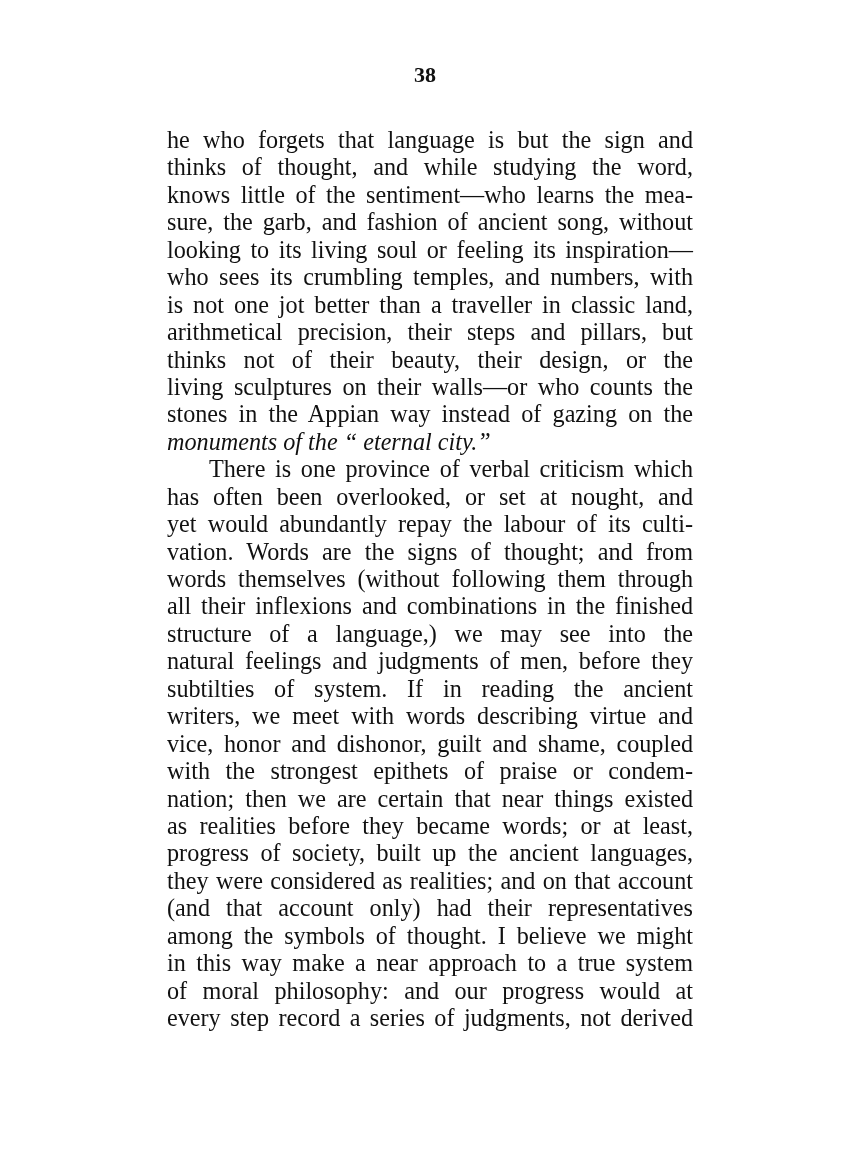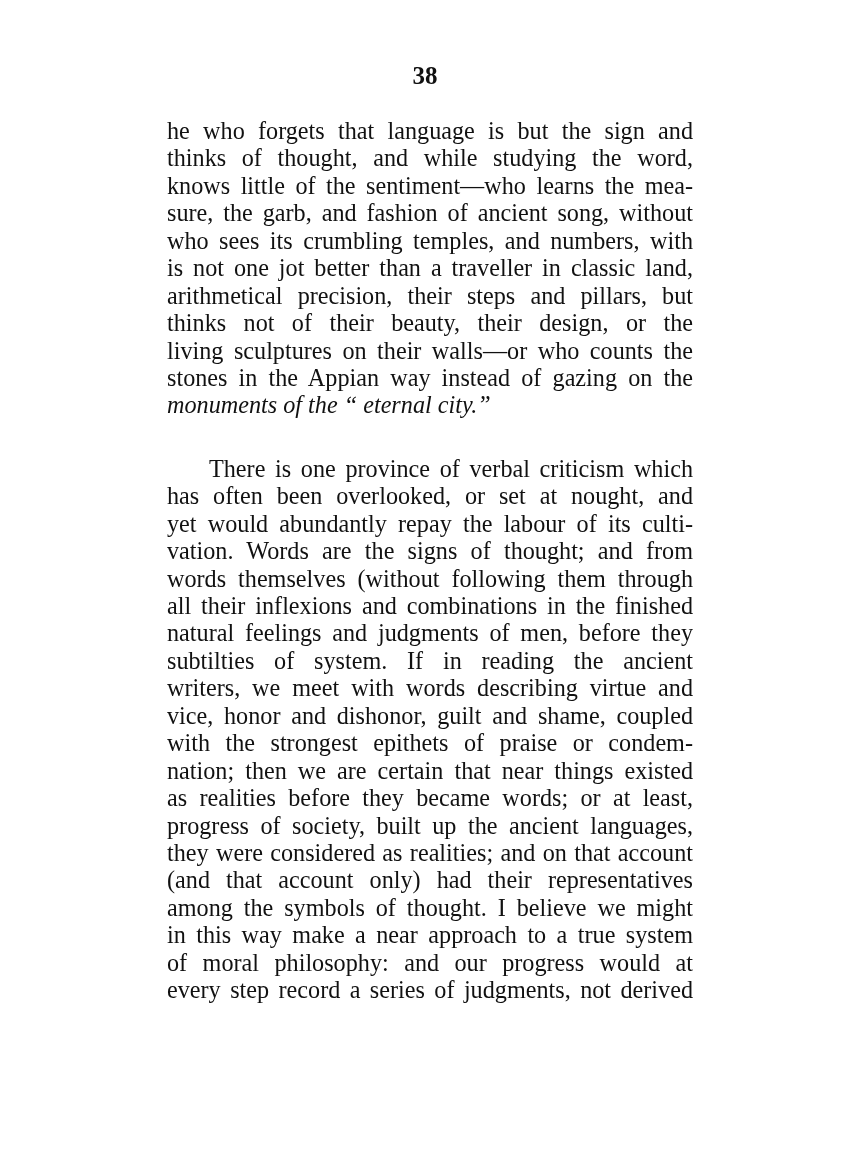--- a/index.html
+++ b/index.html
@@ -1,60 +1,62 @@
 <!DOCTYPE html>
 <html><head>
 <meta charset="utf-8">
 <style>
   html, body { margin: 0; padding: 0; background: #ffffff; }
   body { width: 850px; height: 1150px; position: relative; overflow: hidden; }
   .page-number {
     position: absolute; top: 62px; left: 0; width: 850px; text-align: center;
     font-family: "Liberation Serif", "DejaVu Serif", serif;
-    font-weight: bold; font-size: 25px; color: #111;
+    font-weight: bold; font-size: 22px; color: #111;
   }
   .body-text {
-    position: absolute; top: 117px; left: 167px; width: 526px;
+    position: absolute; top: 126px; left: 167px; width: 526px;
     font-family: "Liberation Serif", "DejaVu Serif", serif;
     font-size: 24.2px; line-height: 27.45px; color: #111;
   }
   .line {
     display: block; white-space: nowrap;
     text-align: justify; text-align-last: justify;
     height: 27.45px; overflow: visible;
   }
   .line.last { text-align-last: left; font-style: italic; }
-  .line.indent { padding-left: 42px; margin-top: 36px; }
+  .line.indent { padding-left: 42px; }
 </style>
 </head>
 <body>
 
 <div class="page-number">38</div>
 
 <div class="body-text">
   <div>
     <span class="line">he who forgets that language is but the sign and</span>
     <span class="line">thinks of thought, and while studying the word,</span>
     <span class="line">knows little of the sentiment—who learns the mea-</span>
     <span class="line">sure, the garb, and fashion of ancient song, without</span>
+    <span class="line">looking to its living soul or feeling its inspiration—</span>
     <span class="line">who sees its crumbling temples, and numbers, with</span>
     <span class="line">is not one jot better than a traveller in classic land,</span>
     <span class="line">arithmetical precision, their steps and pillars, but</span>
     <span class="line">thinks not of their beauty, their design, or the</span>
     <span class="line">living sculptures on their walls—or who counts the</span>
     <span class="line">stones in the Appian way instead of gazing on the</span>
     <span class="line last">monuments of the “ eternal city.”</span>
   </div>
   <div>
     <span class="line indent">There is one province of verbal criticism which</span>
     <span class="line">has often been overlooked, or set at nought, and</span>
     <span class="line">yet would abundantly repay the labour of its culti-</span>
     <span class="line">vation.  Words are the signs of thought; and from</span>
     <span class="line">words themselves (without following them through</span>
     <span class="line">all their inflexions and combinations in the finished</span>
+    <span class="line">structure of a language,) we may see into the</span>
     <span class="line">natural feelings and judgments of men, before they</span>
     <span class="line">subtilties of system.  If in reading the ancient</span>
     <span class="line">writers, we meet with words describing virtue and</span>
     <span class="line">vice, honor and dishonor, guilt and shame, coupled</span>
     <span class="line">with the strongest epithets of praise or condem-</span>
     <span class="line">nation; then we are certain that near things existed</span>
     <span class="line">as realities before they became words; or at least,</span>
     <span class="line">progress of society, built up the ancient languages,</span>
     <span class="line">they were considered as realities; and on that account</span>
     <span class="line">(and that account only) had their representatives</span>

